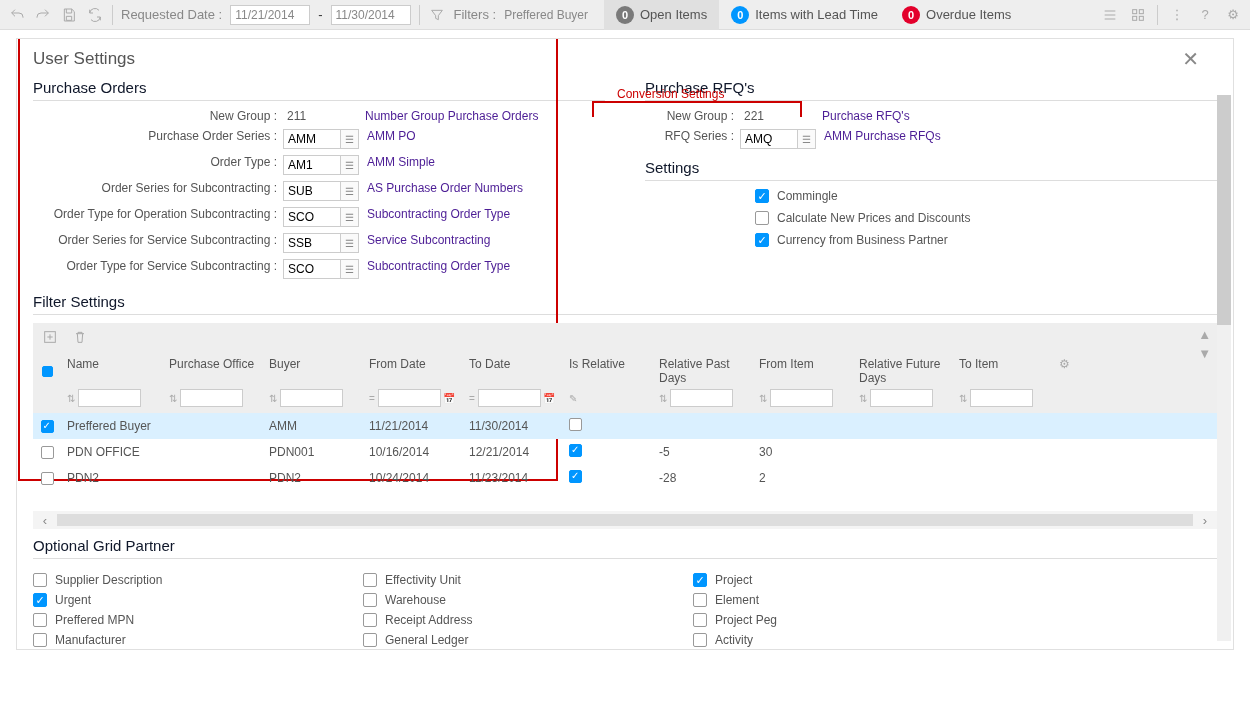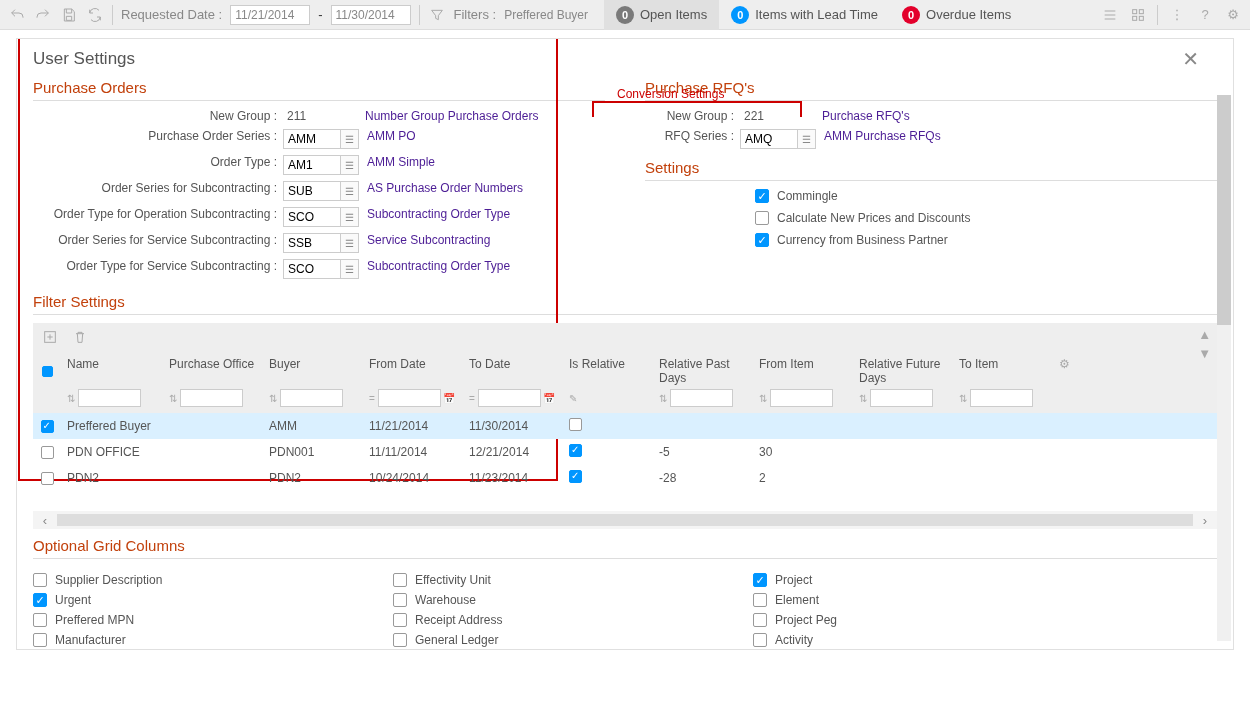--- a/index.html
+++ b/index.html
@@ -18,21 +18,21 @@
   .tab-item{display:flex;align-items:center;padding:0 12px;height:30px;color:#555;cursor:pointer}
   .tab-item.active{background:#e0e0e0}
   .toolbar-right{margin-left:auto;display:flex;align-items:center;gap:10px;color:#aaa}
 
   .modal{position:relative;margin:8px 16px 0 16px;border:1px solid #e0e0e0;background:#fff;height:612px;overflow-y:auto;overflow-x:hidden}
   .modal-header{display:flex;align-items:center;padding:10px 16px 6px 16px}
   .modal-title{font-size:17px;color:#555}
   .close-x{margin-left:auto;font-size:20px;color:#888;cursor:pointer;line-height:1;margin-right:18px}
   .callout-label{color:#c00;font-size:12px;font-weight:normal}
   .section{padding:4px 16px}
-  .section-title{font-size:15px;color:#c2410c;border-bottom:1px solid #ddd;padding-bottom:4px;margin-bottom:8px}
+  .section-title{font-size:15px;color:#0f172a;border-bottom:1px solid #ddd;padding-bottom:4px;margin-bottom:8px}
   .cols{display:flex;gap:40px}
   .col{flex:1}
   .form-row{display:flex;margin-bottom:6px;font-size:12px;color:#555}
   .form-row .lbl{width:250px;text-align:right;padding-right:6px}
   .form-row .lbl-rfq{width:95px;text-align:right;padding-right:6px}
   .combo{display:flex;align-items:center}
   .combo input{width:58px;height:20px;border:1px solid #ccc;font-size:12px;padding:0 4px}
   .combo .sel{width:18px;height:20px;border:1px solid #ccc;border-left:0;display:flex;align-items:center;justify-content:center;color:#888;font-size:10px;cursor:pointer;background:#fafafa}
   .desc{margin-left:8px;color:#4c1d95}
   .chk-row{display:flex;align-items:center;margin-bottom:8px;font-size:12px;color:#555;padding-left:110px}
@@ -64,21 +64,21 @@
   .grid-row.sel{background:#daf0ff}
   .grid-row .cell{padding:0 6px}
   .mini-chk{width:13px;height:13px;border:1px solid #999;border-radius:2px;display:inline-block;background:#fff}
   .mini-chk.on{background:#0096ff;border-color:#0096ff;position:relative}
   .mini-chk.on::after{content:"✓";color:#fff;font-size:10px;position:absolute;top:-1px;left:1px}
   .hscroll{height:18px;background:#f4f4f4;display:flex;align-items:center;margin-top:20px}
   .hscroll .arrow{width:24px;text-align:center;color:#888;cursor:pointer}
   .hscroll .track{flex:1;height:12px;background:#ddd}
   .vscroll-arrows{position:absolute;right:6px;top:4px;display:flex;flex-direction:column;gap:4px;color:#aaa}
 
-  .opt-cols{display:flex;gap:60px;padding:6px 0}
+  .opt-cols{display:flex;gap:30px;padding:6px 0}
   .opt-col{width:300px}
   .opt-item{display:flex;align-items:center;margin-bottom:6px;font-size:12px;color:#555}
 
   
   .box1{position:absolute;border:2px solid #c00;left:1px;top:-28px;width:540px;height:470px;pointer-events:none}
   .box2{position:absolute;border:2px solid #c00;border-bottom:0;left:575px;top:62px;width:210px;height:16px;pointer-events:none}
   .right-vscroll{position:absolute;right:2px;top:56px;bottom:8px;width:14px;background:#f0f0f0}
   .right-vscroll .thumb{position:absolute;top:0;width:100%;height:230px;background:#ccc}
 </style>
 </head>
@@ -355,21 +355,21 @@
     <div class="cell c-fit"></div>
     <div class="cell c-tit"></div>
   </div>
           <div class="grid-row">
     <div class="cell c-chk">
               <span class="mini-chk"></span>
             </div>
     <div class="cell c-name">PDN OFFICE</div>
     <div class="cell c-off"></div>
     <div class="cell c-buyer">PDN001</div>
-    <div class="cell c-from">11/11/2014</div>
+    <div class="cell c-from">10/16/2014</div>
     <div class="cell c-to">12/21/2014</div>
     <div class="cell c-rel"><span class="mini-chk on"></span></div>
     <div class="cell c-past">-5</div>
     <div class="cell c-fut">30</div>
     <div class="cell c-fit"></div>
     <div class="cell c-tit"></div>
   </div>
           <div class="grid-row">
     <div class="cell c-chk">
               <span class="mini-chk"></span>
@@ -388,21 +388,21 @@
         </div>
       <div class="hscroll">
         <span class="arrow">‹</span>
         <div class="track"></div>
         <span class="arrow">›</span>
       </div>
     </div>
   </div>
 
   <div class="section">
-    <div class="section-title">Optional Grid Columns</div>
+    <div class="section-title">Optional Grid Partner</div>
     <div class="opt-cols">
       <div class="opt-col" id="opt1">
           <div class="opt-item">
             <span class="chk"></span>
             <span>Supplier Description</span>
           </div>
           <div class="opt-item">
             <span class="chk checked"></span>
             <span>Urgent</span>
           </div>

